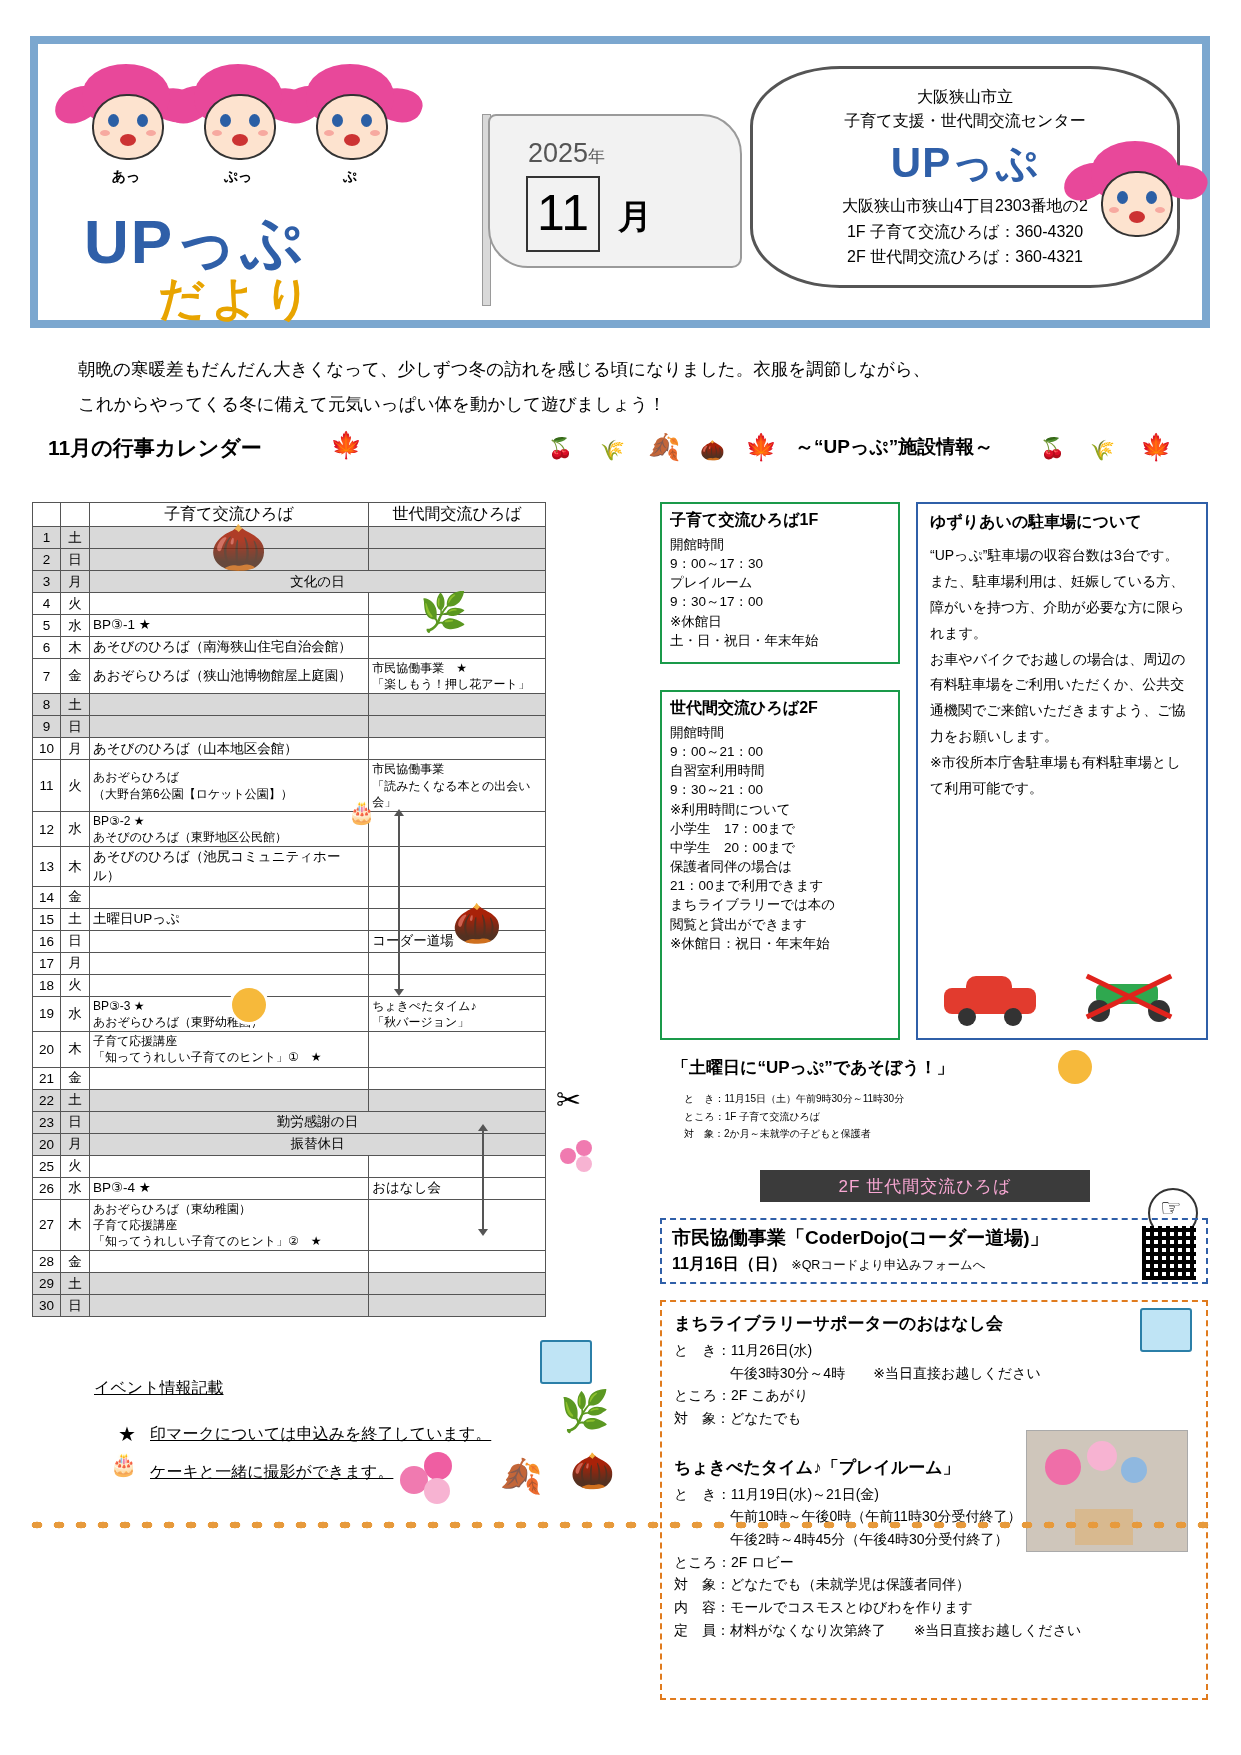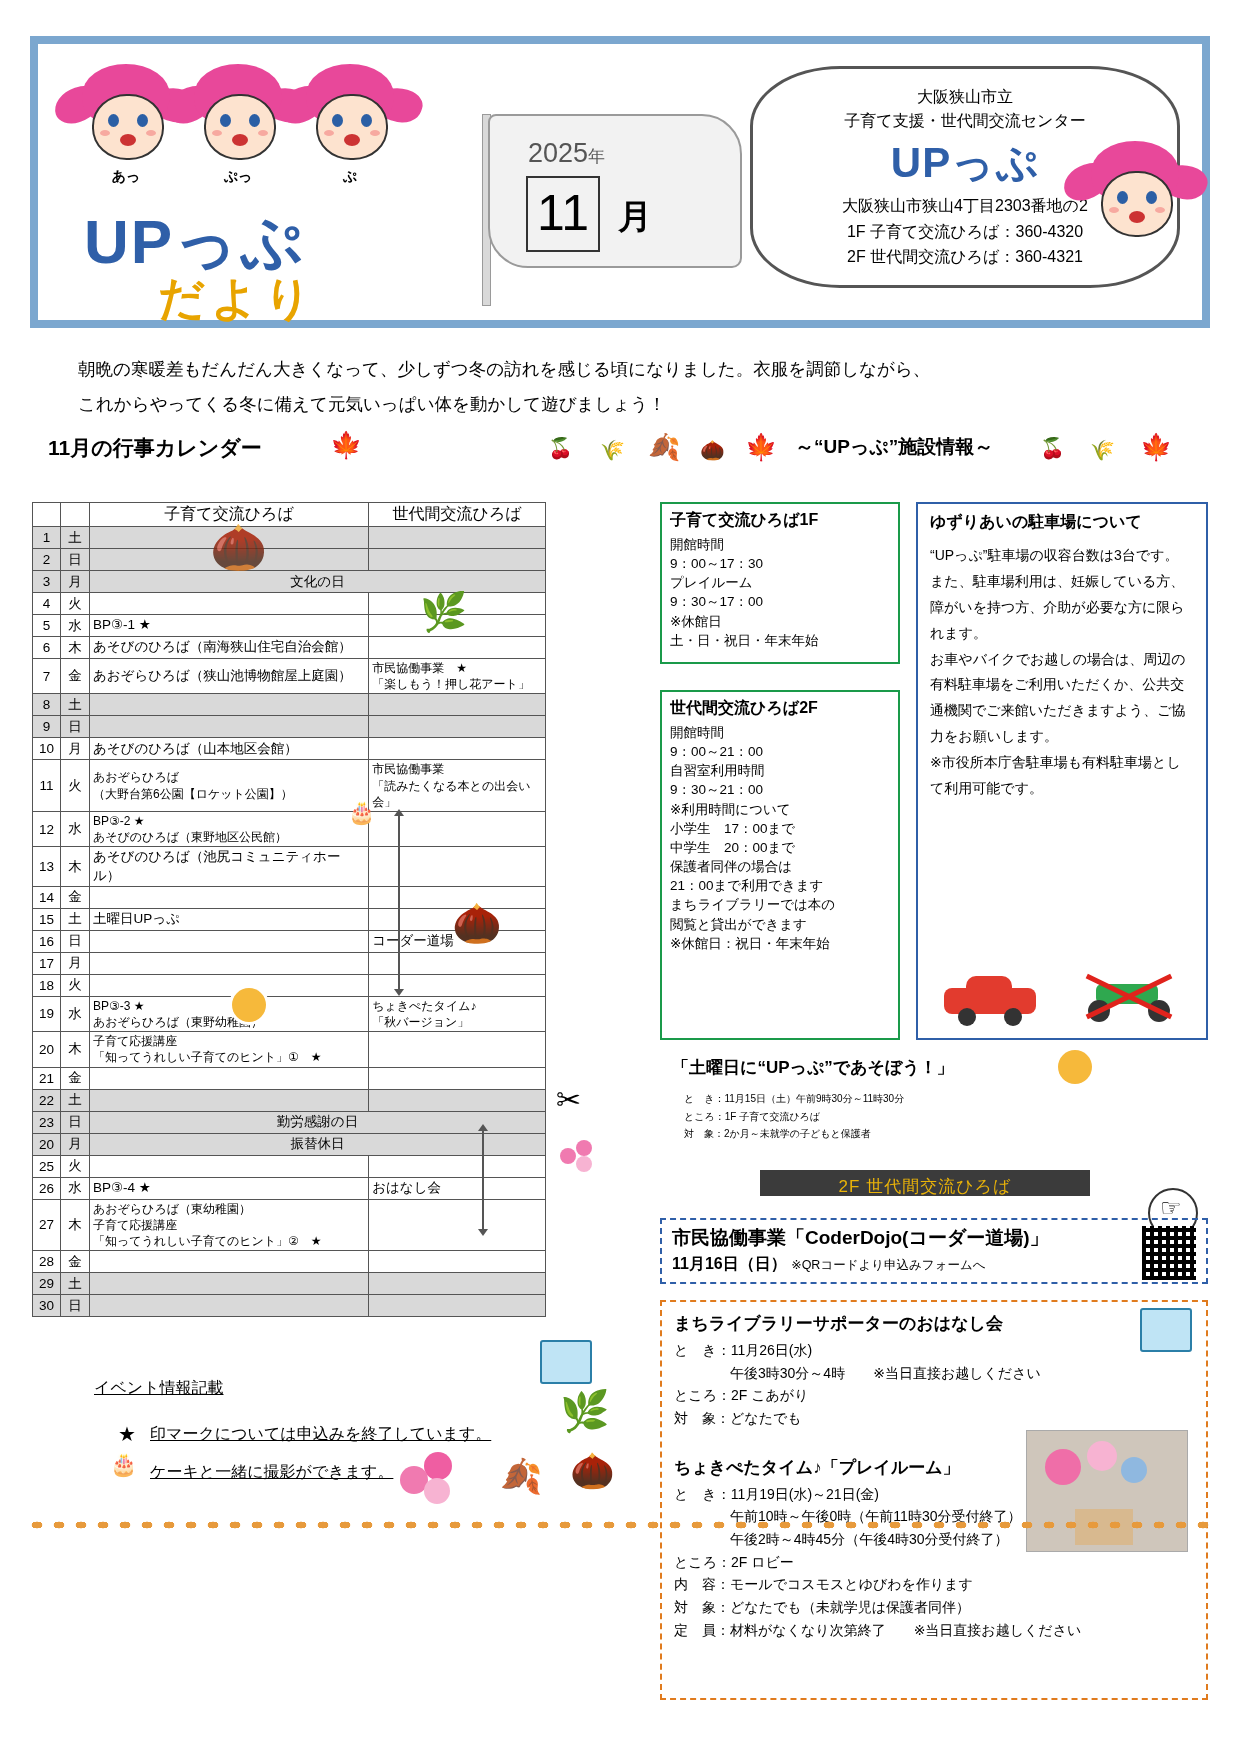--- a/index.html
+++ b/index.html
@@ -105,21 +105,21 @@
   .box2{left:660px;top:690px;width:240px;height:350px;border:2px solid #1a9a4a;padding:6px 8px;}
   .box3{left:916px;top:502px;width:292px;height:538px;border:2px solid #2f5fa8;padding:8px 12px;}
   .box-h{font-size:16px;font-weight:bold;margin-bottom:4px;}
   .box p{margin:0;font-size:13.5px;line-height:1.42;}
   .box3 p{font-size:14px;line-height:1.85;}
 
   .sat-title{position:absolute;left:672px;top:1056px;font-size:17px;font-weight:bold;}
   .sat-lines{position:absolute;left:684px;top:1090px;font-size:10px;line-height:1.75;}
 
   .ribbon{
-    position:absolute;left:760px;top:1170px;width:330px;height:26px;background:#3b3b3b;color:#eab308;
+    position:absolute;left:760px;top:1170px;width:330px;height:32px;background:#3b3b3b;color:#f9a8d4;
     font-size:17px;text-align:center;line-height:34px;letter-spacing:1px;
   }
   .coder{
     position:absolute;left:660px;top:1218px;width:548px;height:66px;
     border:2px dashed #2f5fa8;box-sizing:border-box;padding:5px 10px;
   }
   .coder .t1{font-size:19px;font-weight:bold;}
   .coder .t2{font-size:16px;font-weight:bold;margin-top:3px;}
   .coder .t2 .sm{font-size:12.5px;font-weight:normal;}
   .qr{position:absolute;right:10px;top:6px;width:54px;height:54px;background:
@@ -569,22 +569,22 @@
     <div class="ob-h">まちライブラリーサポーターのおはなし会</div>
     <p class="ob-l">と　き：11月26日(水)</p>
     <p class="ob-l">　　　　午後3時30分～4時　　※当日直接お越しください</p>
     <p class="ob-l">ところ：2F こあがり</p>
     <p class="ob-l">対　象：どなたでも</p>
     <div class="ob-h" style="margin-top:26px;">ちょきぺたタイム♪「プレイルーム」</div>
     <p class="ob-l">と　き：11月19日(水)～21日(金)</p>
     <p class="ob-l">　　　　午前10時～午後0時（午前11時30分受付終了）</p>
     <p class="ob-l">　　　　午後2時～4時45分（午後4時30分受付終了）</p>
     <p class="ob-l">ところ：2F ロビー</p>
+    <p class="ob-l">対　象：どなたでも（未就学児は保護者同伴）</p>
     <p class="ob-l">内　容：モールでコスモスとゆびわを作ります</p>
-    <p class="ob-l">対　象：どなたでも（未就学児は保護者同伴）</p>
     <p class="ob-l">定　員：材料がなくなり次第終了　　※当日直接お越しください</p>
     <div class="book" style="right:14px;top:6px;"></div>
     <div class="photo" style="right:18px;top:128px;">
       <div class="fl" style="left:18px;top:18px;"></div>
       <div class="fl2" style="left:60px;top:10px;background:#f7b3d2;"></div>
       <div class="fl" style="left:94px;top:26px;background:#8fb8e0;width:26px;height:26px;"></div>
       <div class="pot"></div>
     </div>
   </div>
 

